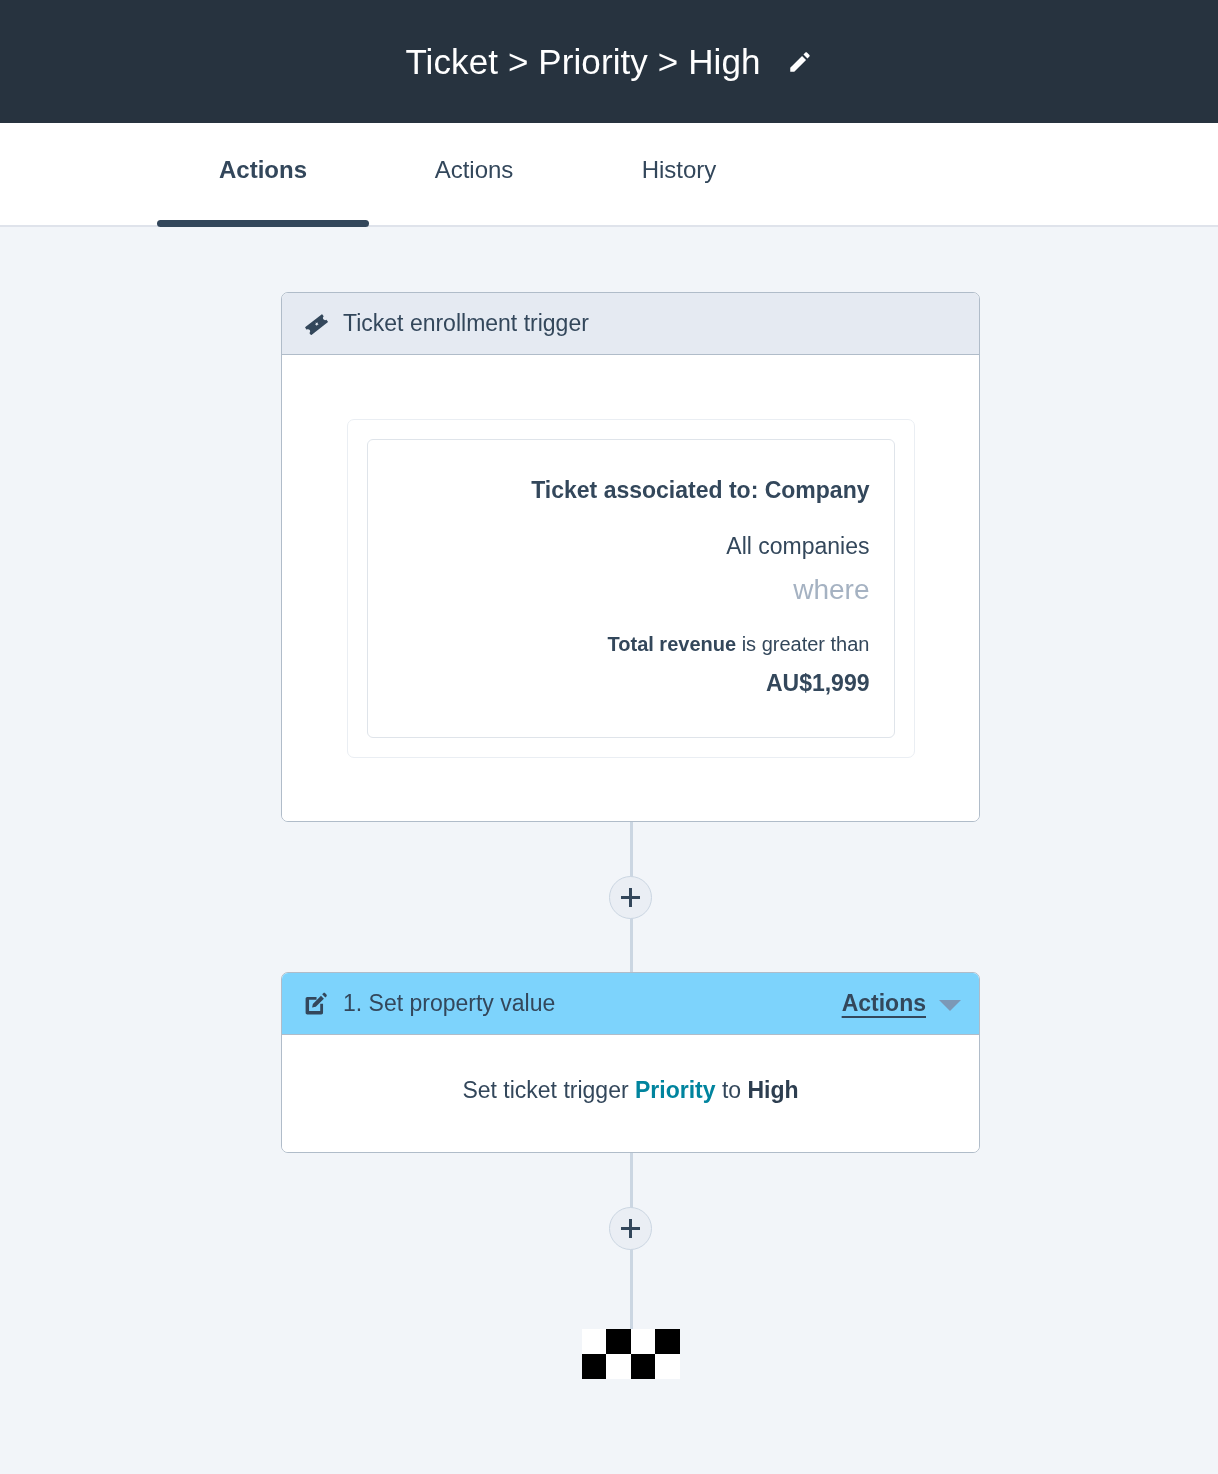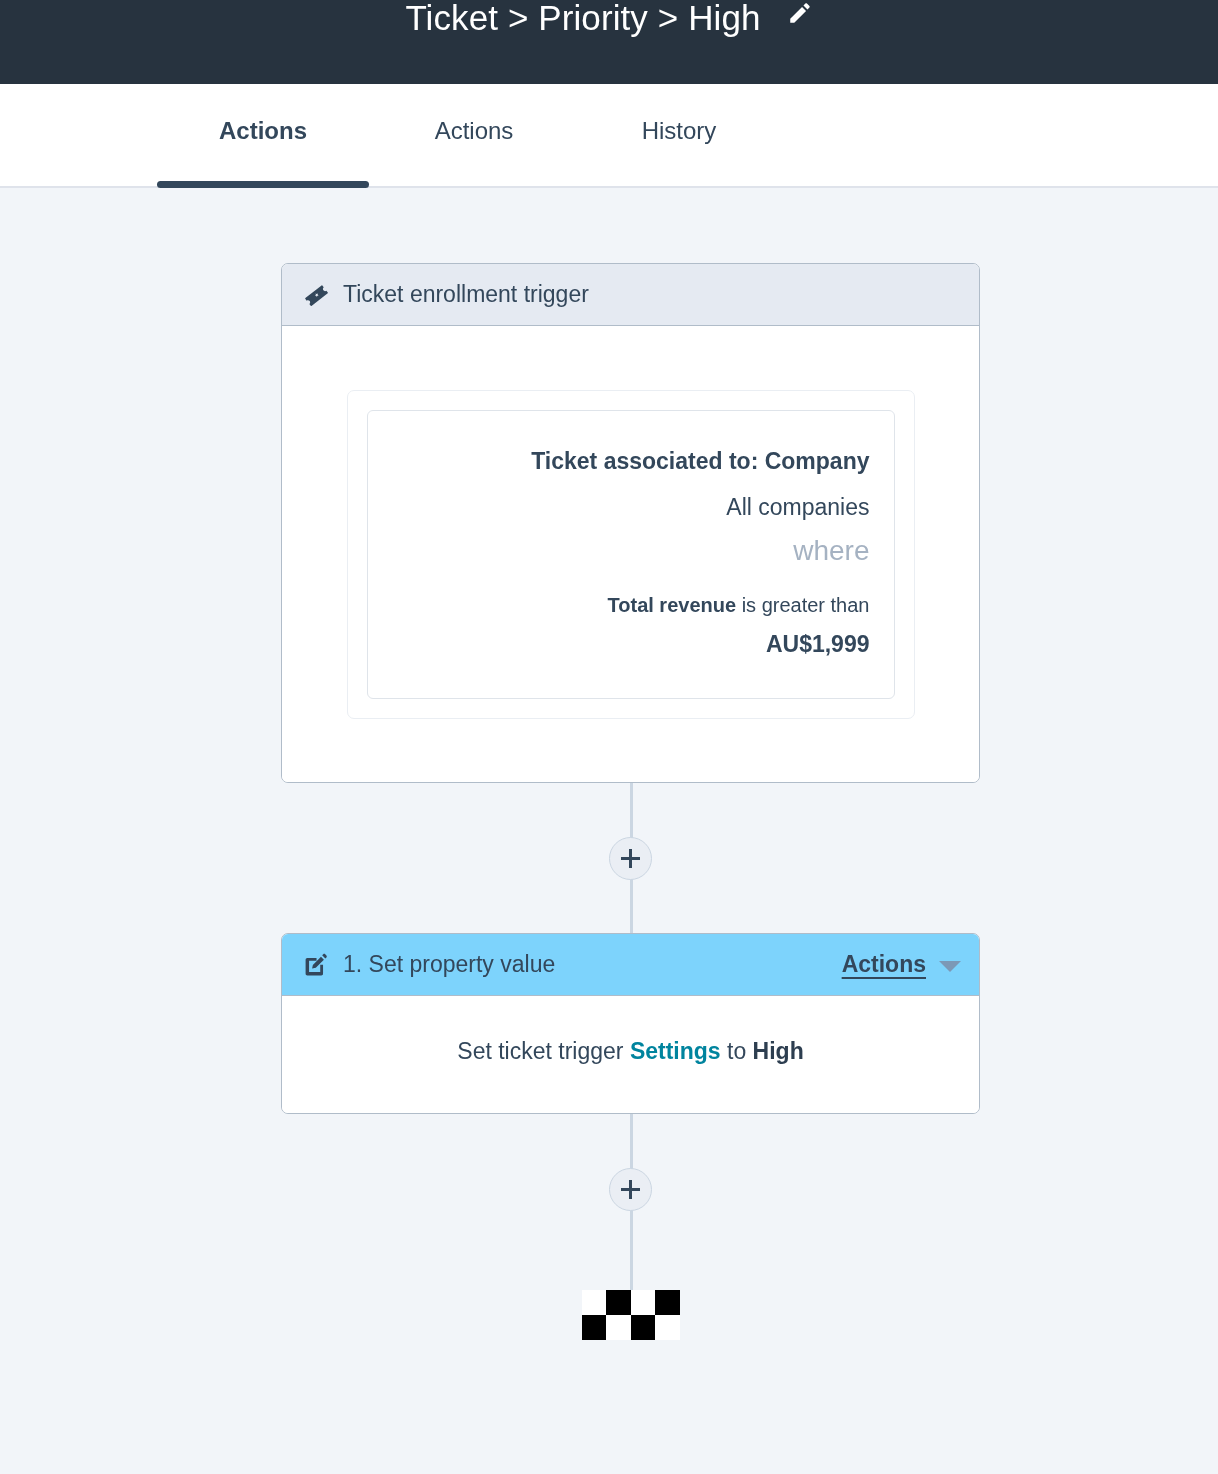--- a/index.html
+++ b/index.html
@@ -10,24 +10,24 @@
     width: 1218px;
     height: 1474px;
     background: #f2f5f9;
     font-family: "Liberation Sans", sans-serif;
     color: #33475b;
     overflow: hidden;
   }
 
   
   .top-bar {
-    height: 84px;
+    height: 123px;
     background: #27333f;
     display: flex;
-    align-items: flex-start;
+    align-items: center;
     justify-content: center;
     gap: 26px;
     position: relative;
   }
   .top-title {
     color: #ffffff;
     font-size: 35px;
     font-weight: 400;
     letter-spacing: 0.1px;
     line-height: 1;
@@ -82,21 +82,21 @@
   .canvas {
     position: relative;
     width: 1218px;
     height: 1271px;
     background: #f2f5f9;
   }
 
   .flow {
     position: absolute;
     left: 281px;
-    top: 75px;
+    top: 65px;
     width: 699px;
   }
 
   
   .card {
     border: 1px solid #b0bcc9;
     border-radius: 7px;
     background: #ffffff;
     overflow: hidden;
     position: relative;
@@ -173,21 +173,21 @@
   }
   .filter-assoc {
     font-size: 23px;
     font-weight: 700;
     color: #33475b;
   }
   .filter-all {
     font-size: 23px;
     font-weight: 400;
     color: #33475b;
-    margin-top: 19px;
+    margin-top: 29px;
   }
   .filter-where {
     font-size: 28px;
     font-weight: 400;
     color: #a5b2c2;
     margin-top: 14px;
   }
   .filter-cond {
     font-size: 20px;
     font-weight: 400;
@@ -370,21 +370,21 @@
         </span>
         <span class="head-title">1. Set property value</span>
         <span class="head-spacer"></span>
         <span class="actions-menu">
           <span class="actions-menu-label">Actions</span>
           <span class="caret-down"></span>
         </span>
       </div>
       <div class="action-body">
         <span>Set ticket trigger</span>
-        <span class="prop">Settings</span>
+        <span class="prop">Priority</span>
         <span>to</span>
         <span class="val">High</span>
       </div>
     </div>
 
     <div class="connector">
       <span class="line"></span>
       <span class="plus-btn">
         <span class="plus-h"></span>
         <span class="plus-v"></span>

